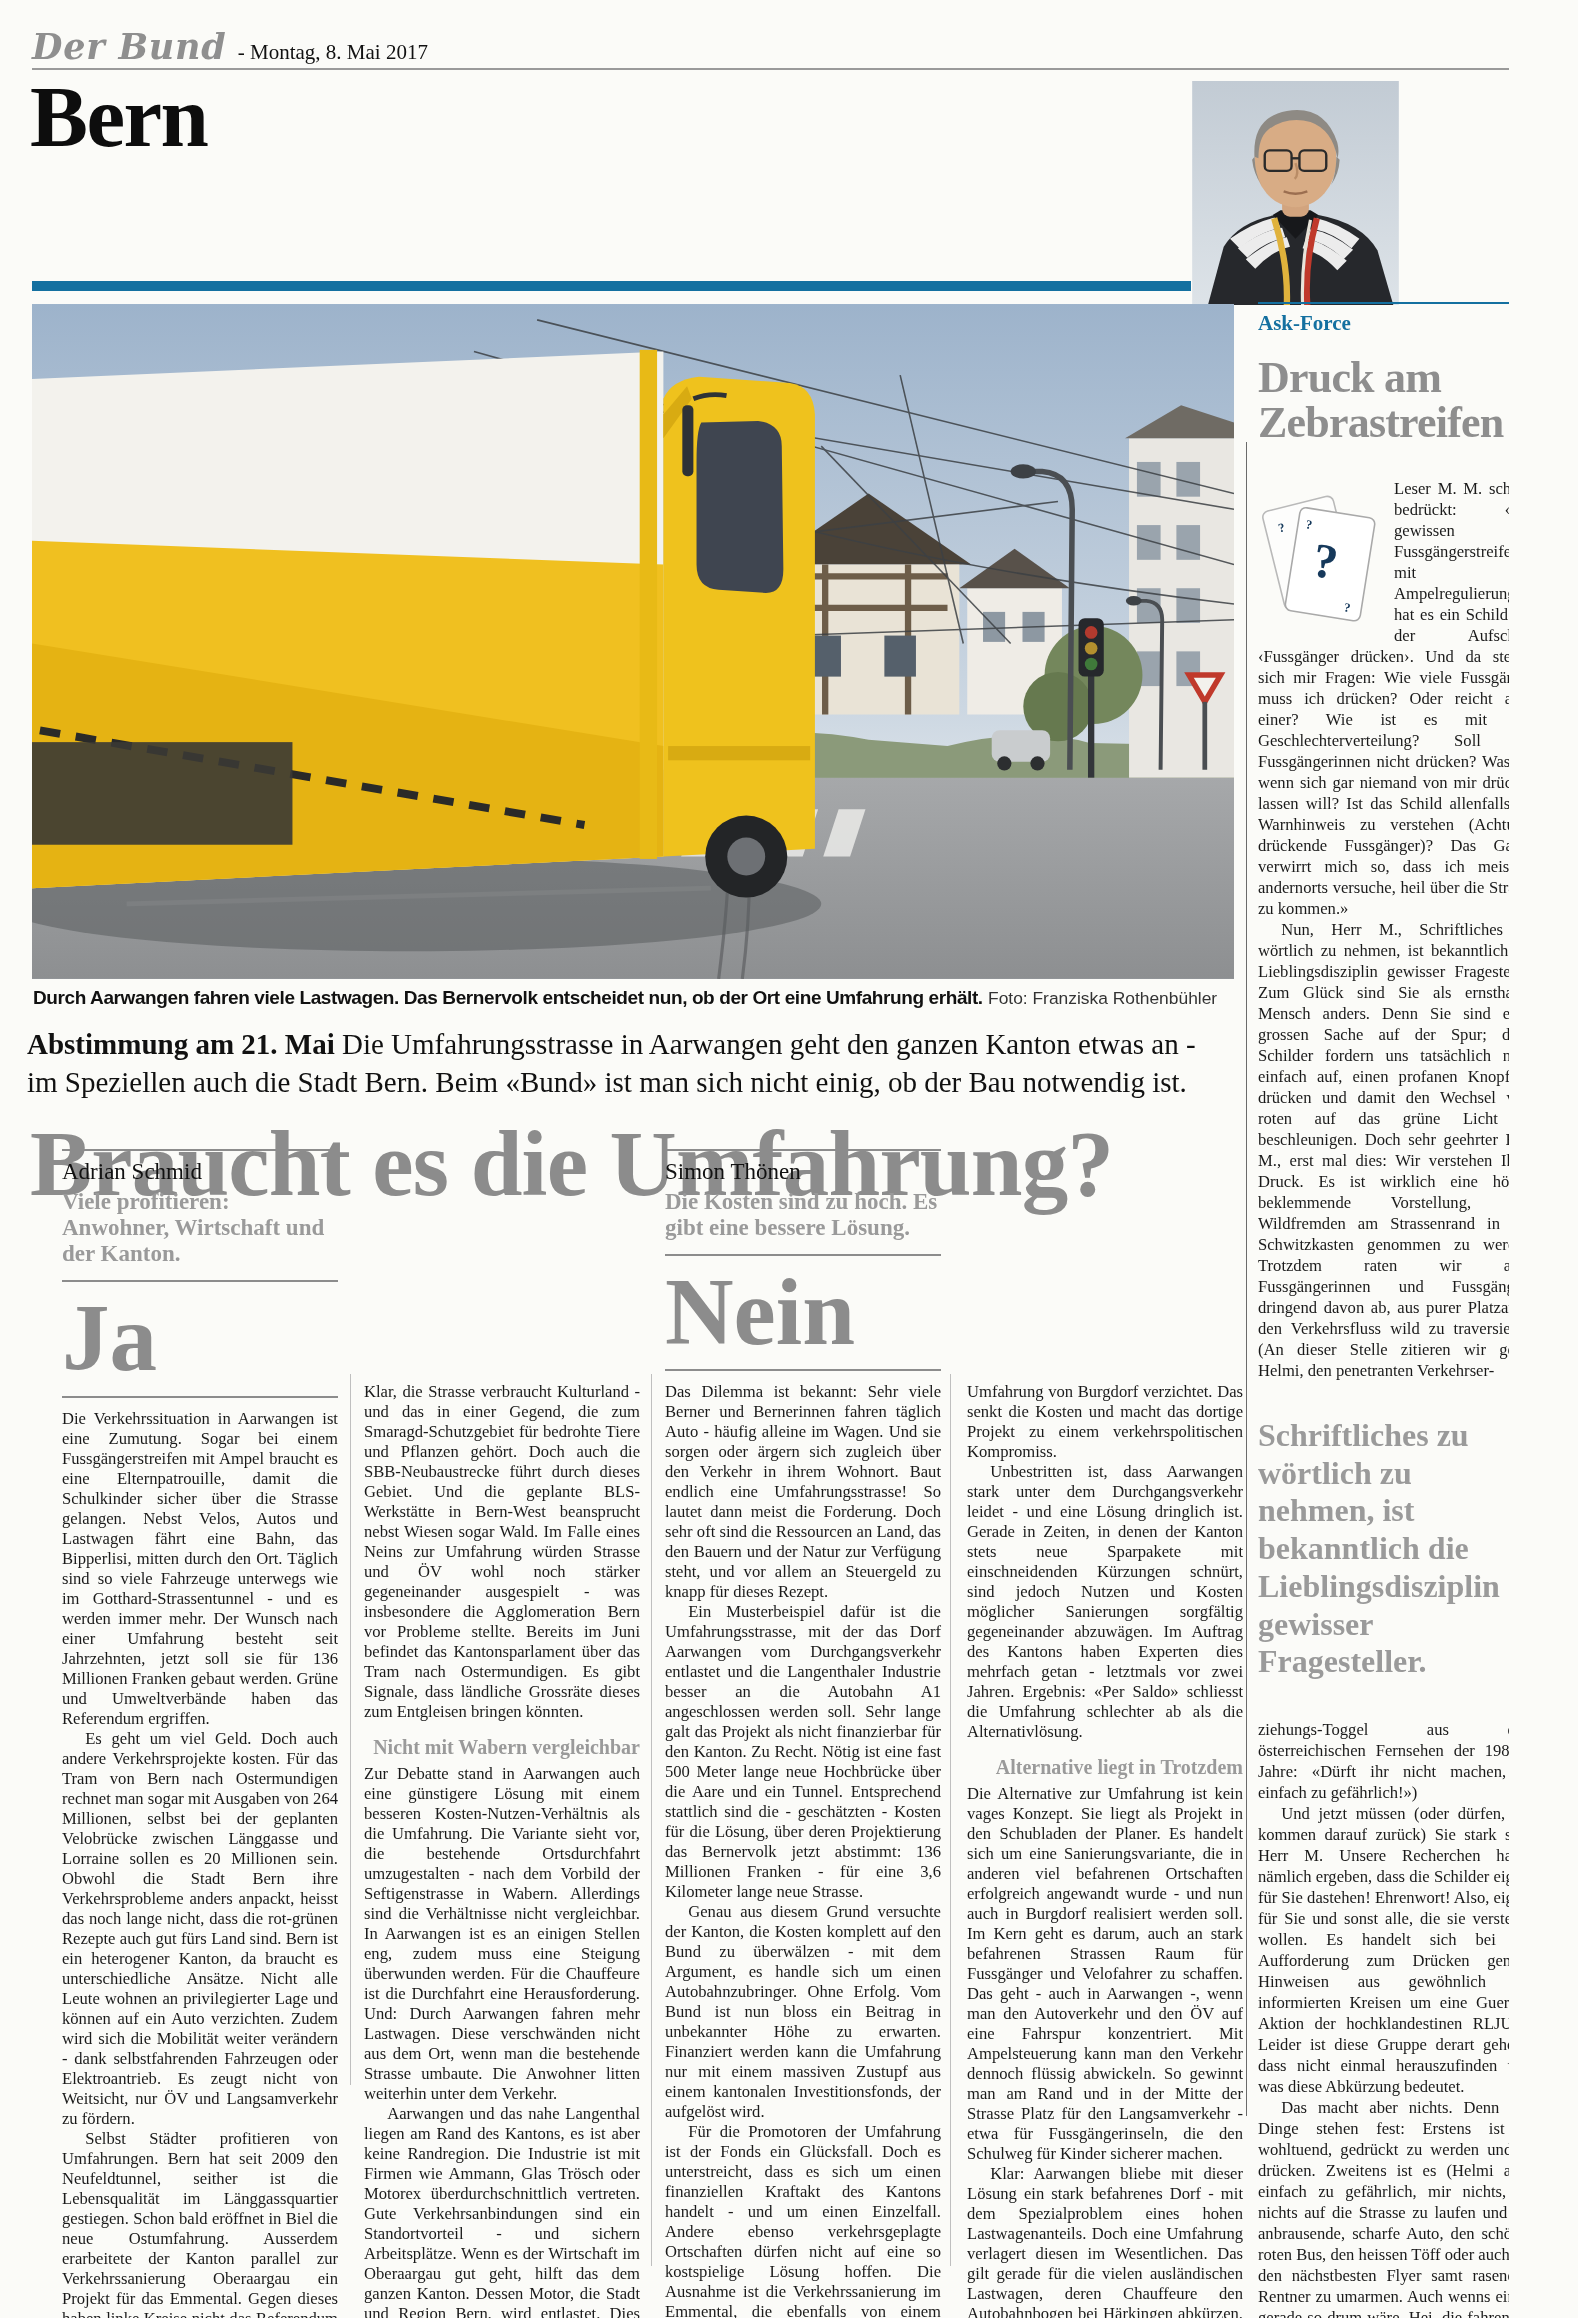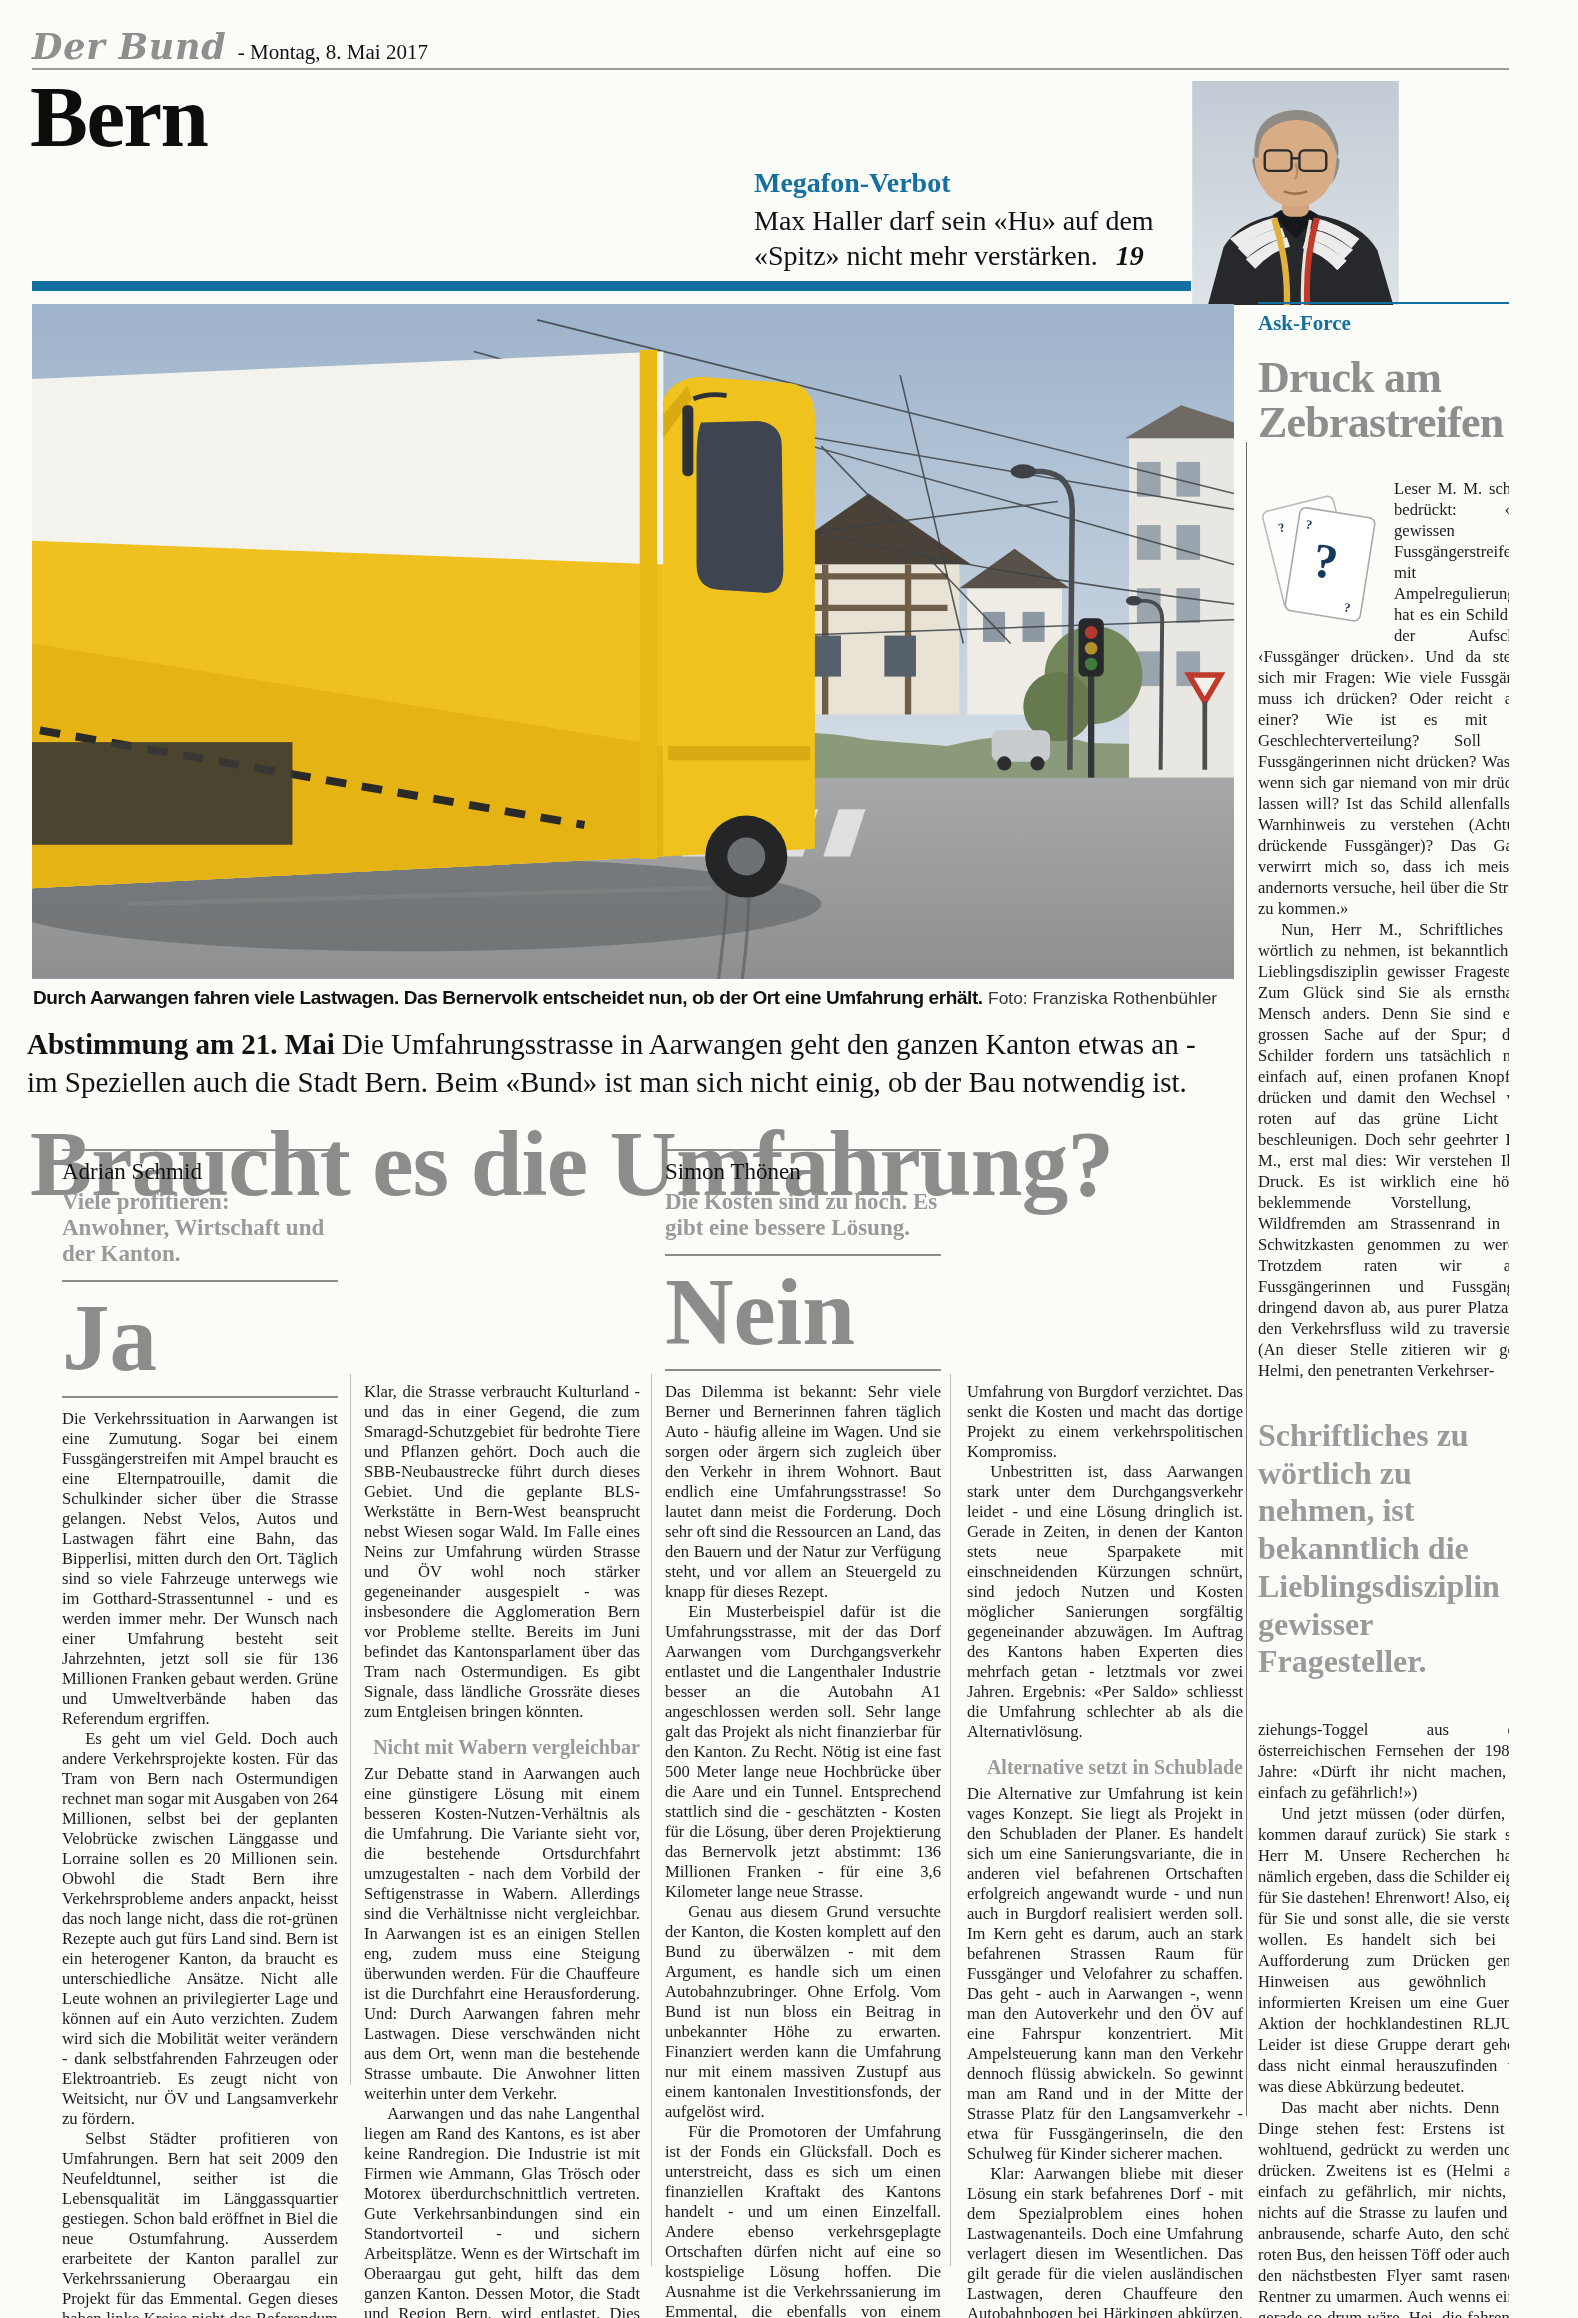--- a/index.html
+++ b/index.html
@@ -82,28 +82,20 @@
 <div id="page">
 
   <div class="masthead">
     <span class="logo">Der Bund</span>
     <span class="dateline">- Montag, 8. Mai 2017</span>
     <span class="pagenum">15</span>
   </div>
   <div class="head-rule"></div>
   <div class="section-title">Bern</div>
 
-  <div class="teaser">
-    <div class="teaser-kicker">Megafon-Verbot</div>
-    <div class="teaser-text">
-      <span>Max Haller darf sein «Hu» auf dem</span><br>
-      <span>«Spitz» nicht mehr verstärken.</span>
-      <span class="teaser-ref">19</span>
-    </div>
-  </div>
 
   <div class="man-photo">
     <svg width="207" height="224" viewBox="0 0 262 284">
       <defs>
         <linearGradient id="pbg" x1="0" y1="0" x2="0" y2="1">
           <stop offset="0" stop-color="#c2cbd4"></stop>
             <stop offset="1" stop-color="#dde3e8"></stop>
         </linearGradient>
       </defs>
       <rect width="262" height="284" fill="url(#pbg)"></rect>
@@ -313,21 +305,21 @@
           <p>Genau aus diesem Grund versuchte der Kanton, die Kosten komplett auf den Bund zu überwälzen - mit dem Argument, es handle sich um einen Autobahnzubringer. Ohne Erfolg. Vom Bund ist nun bloss ein Beitrag in unbekannter Höhe zu erwarten. Finanziert werden kann die Umfahrung nur mit einem massiven Zustupf aus einem kantonalen Investitionsfonds, der aufgelöst wird.</p>
           <p>Für die Promotoren der Umfahrung ist der Fonds ein Glücksfall. Doch es unterstreicht, dass es sich um einen finanziellen Kraftakt des Kantons handelt - und um einen Einzelfall. Andere ebenso verkehrsgeplagte Ortschaften dürfen nicht auf eine so kostspielige Lösung hoffen. Die Ausnahme ist die Verkehrssanierung im Emmental, die ebenfalls von einem Zustupf aus demselben Fonds profitiert. Doch im Emmental hat man zumindest auf die</p>
         </div>
     </div>
 
     <div class="col col4">
       <div class="bodytext" style="margin-top:233px;">
           <p>Umfahrung von Burgdorf verzichtet. Das senkt die Kosten und macht das dortige Projekt zu einem verkehrspolitischen Kompromiss.</p>
           <p>Unbestritten ist, dass Aarwangen stark unter dem Durchgangsverkehr leidet - und eine Lösung dringlich ist. Gerade in Zeiten, in denen der Kanton stets neue Sparpakete mit einschneidenden Kürzungen schnürt, sind jedoch Nutzen und Kosten möglicher Sanierungen sorgfältig gegeneinander abzuwägen. Im Auftrag des Kantons haben Experten dies mehrfach getan - letztmals vor zwei Jahren. Ergebnis: «Per Saldo» schliesst die Umfahrung schlechter ab als die Alternativlösung.</p>
         </div>
-      <div class="subhead">Alternative setzt in Schublade</div>
+      <div class="subhead">Alternative liegt in Trotzdem</div>
       <div class="bodytext">
           <p>Die Alternative zur Umfahrung ist kein vages Konzept. Sie liegt als Projekt in den Schubladen der Planer. Es handelt sich um eine Sanierungsvariante, die in anderen viel befahrenen Ortschaften erfolgreich angewandt wurde - und nun auch in Burgdorf realisiert werden soll. Im Kern geht es darum, auch an stark befahrenen Strassen Raum für Fussgänger und Velofahrer zu schaffen. Das geht - auch in Aarwangen -, wenn man den Autoverkehr und den ÖV auf eine Fahrspur konzentriert. Mit Ampelsteuerung kann man den Verkehr dennoch flüssig abwickeln. So gewinnt man am Rand und in der Mitte der Strasse Platz für den Langsamverkehr - etwa für Fussgängerinseln, die den Schulweg für Kinder sicherer machen.</p>
           <p>Klar: Aarwangen bliebe mit dieser Lösung ein stark befahrenes Dorf - mit dem Spezialproblem eines hohen Lastwagenanteils. Doch eine Umfahrung verlagert diesen im Wesentlichen. Das gilt gerade für die vielen ausländischen Lastwagen, deren Chauffeure den Autobahnbogen bei Härkingen abkürzen. Mit der Umfahrung würde die Abkürzung durch Landschaft und Dörfer des Oberaargaus sogar noch attraktiver.</p>
         </div>
     </div>
   </div>
 
   <div class="sidebar">
     <div class="af-rule"></div>
     <div class="af-label">Ask-Force</div>

